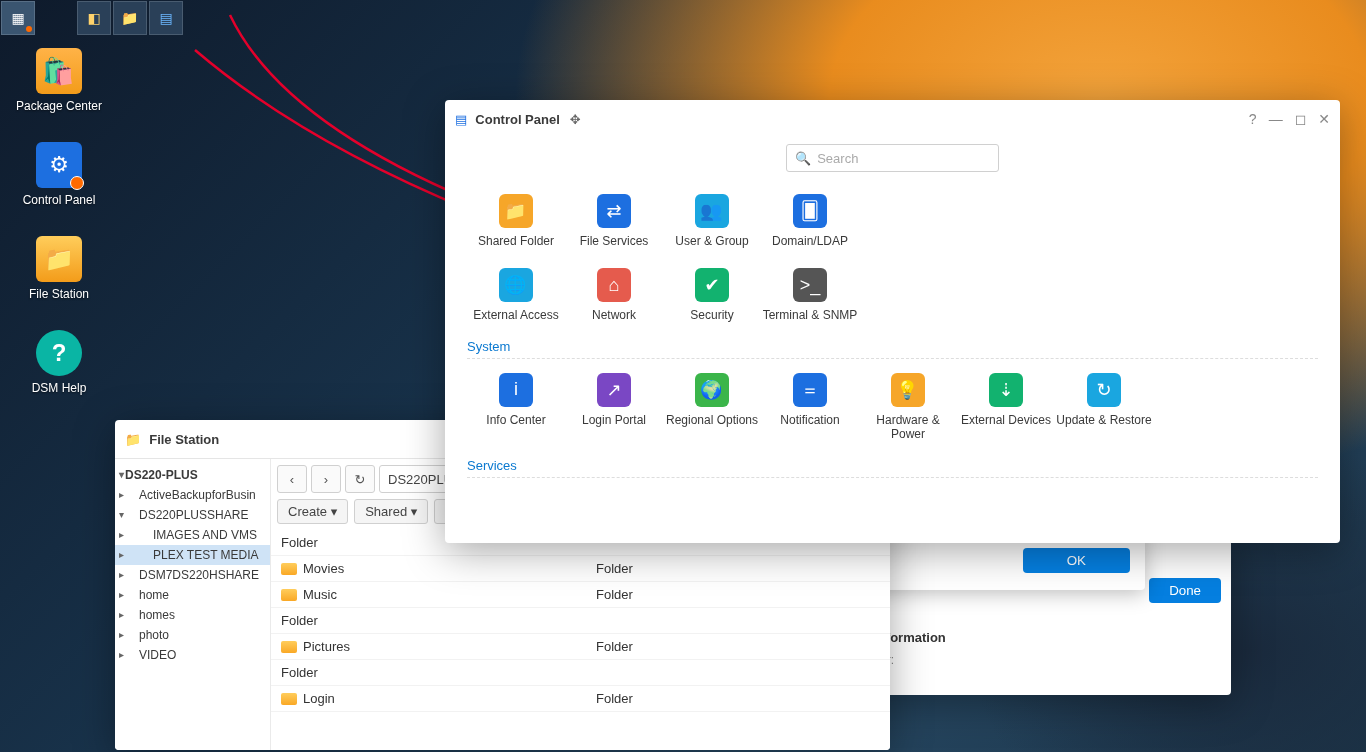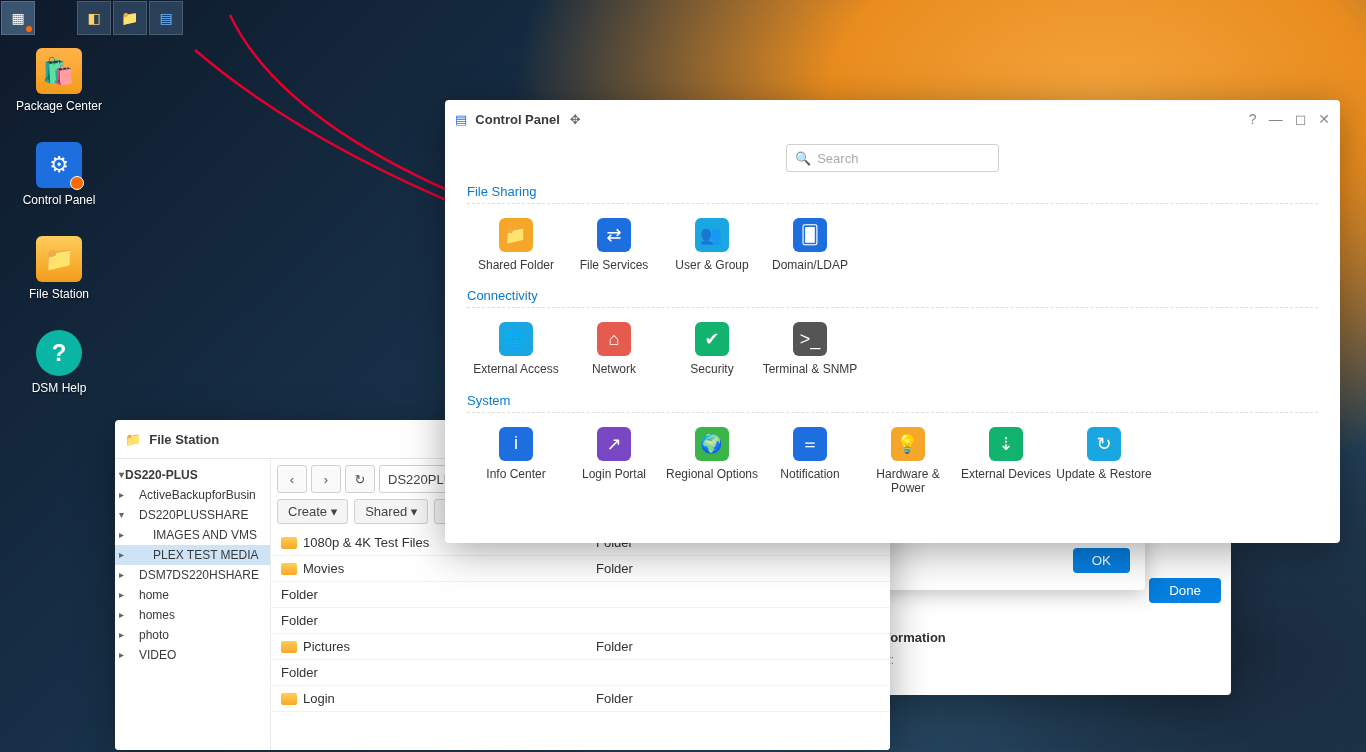--- a/index.html
+++ b/index.html
@@ -124,21 +124,21 @@
       <button class="btn-primary">Done</button>
     </div>
     <div style="position:absolute;left:130px;top:100px;">
       <div style="font-weight:600;color:#333;margin-bottom:8px">Other Information</div>
       <div style="color:#888;font-size:12px">Developer:</div>
       <div style="color:#057fe0;font-size:12px">Plex Inc</div>
     </div>
   </div>
   <div class="win" style="left:795px;top:530px;width:350px;height:60px;z-index:2;box-shadow:0 4px 20px rgba(0,0,0,.25)">
     <div style="flex:1;display:flex;justify-content:flex-end;align-items:center;padding:0 15px;height:100%">
-      <button class="btn-primary" style="padding:5px 19px">OK</button>
+      <button class="btn-primary" style="padding:5px 44px">OK</button>
     </div>
   </div>
 
   <div class="win" style="left:115px;top:420px;width:775px;height:330px;z-index:3">
     <div class="titlebar">
       <span style="color:#f6a629">📁</span>
       <span class="ttl">File Station</span>
     </div>
     <div class="fs-body">
       <div class="fs-tree">
@@ -165,34 +165,34 @@
             </div>
         </div>
         <div class="fs-tbar">
           <div class="tbtn"><span>Create</span> <span>▾</span></div>
           <div class="tbtn"><span>Shared</span> <span>▾</span></div>
           <div class="tbtn"><span>Ac</span></div>
         </div>
         <div class="fs-list">
           <div id="fs-rows">
               <div class="fs-row">
-                <div class="col-name">
-                  <span class="fld-ico"></span>
-                  <span>1080p &amp; 4K Test Files</span>
-                </div>
                 <div class="col-type">Folder</div>
               </div>
               <div class="fs-row">
                 <div class="col-name">
                   <span class="fld-ico"></span>
                   <span>Movies</span>
                 </div>
                 <div class="col-type">Folder</div>
               </div>
               <div class="fs-row">
+                <div class="col-name">
+                  <span class="fld-ico"></span>
+                  <span>Music</span>
+                </div>
                 <div class="col-type">Folder</div>
               </div>
               <div class="fs-row">
                 <div class="col-type">Folder</div>
               </div>
               <div class="fs-row">
                 <div class="col-name">
                   <span class="fld-ico"></span>
                   <span>Pictures</span>
                 </div>
@@ -227,41 +227,39 @@
       </div>
     </div>
     <div class="cp-body">
       <div class="cp-search">
         <div class="search-box">
           <span>🔍</span>
           <span style="color:#aaa">Search</span>
         </div>
       </div>
 
-      <div class="cp-section-title">File Sharing</div>
       <div class="cp-grid" id="grid-file-sharing">
           <div class="cp-item">
             <div class="ic" style="background:#f6a629">📁</div>
             <div class="lbl">Shared Folder</div>
           </div>
           <div class="cp-item">
             <div class="ic" style="background:#1d6fe0">⇄</div>
             <div class="lbl">File Services</div>
           </div>
           <div class="cp-item">
             <div class="ic" style="background:#1aa6e0">👥</div>
             <div class="lbl">User &amp; Group</div>
           </div>
           <div class="cp-item">
             <div class="ic" style="background:#1d6fe0">🂠</div>
             <div class="lbl">Domain/LDAP</div>
           </div>
         </div>
 
-      <div class="cp-section-title">Connectivity</div>
       <div class="cp-grid" id="grid-connectivity">
           <div class="cp-item">
             <div class="ic" style="background:#1aa6e0">🌐</div>
             <div class="lbl">External Access</div>
           </div>
           <div class="cp-item">
             <div class="ic" style="background:#e55b4d">⌂</div>
             <div class="lbl">Network</div>
           </div>
           <div class="cp-item">
@@ -299,20 +297,21 @@
           <div class="cp-item">
             <div class="ic" style="background:#12b26f">⇣</div>
             <div class="lbl">External Devices</div>
           </div>
           <div class="cp-item">
             <div class="ic" style="background:#1aa6e0">↻</div>
             <div class="lbl">Update &amp; Restore</div>
           </div>
         </div>
 
+      <div class="cp-section-title">Services</div>
     </div>
   </div>
 
   <div class="watermark">NAS COMPARES</div>
 
   <svg class="annot" width="340" height="260">
     <path d="M 60 15 Q 110 120 300 200" stroke="#e4002b" stroke-width="2.5" fill="none"></path>
     <path d="M 25 50 Q 130 140 300 210" stroke="#e4002b" stroke-width="2.5" fill="none"></path>
     <polygon points="300,200 284,190 288,210" fill="#e4002b"></polygon>
     <polygon points="300,210 284,202 286,220" fill="#e4002b"></polygon>

